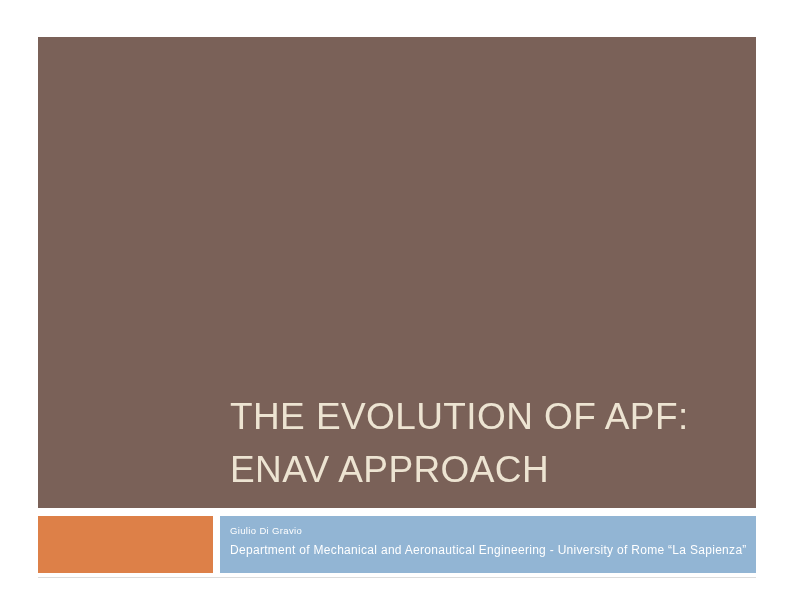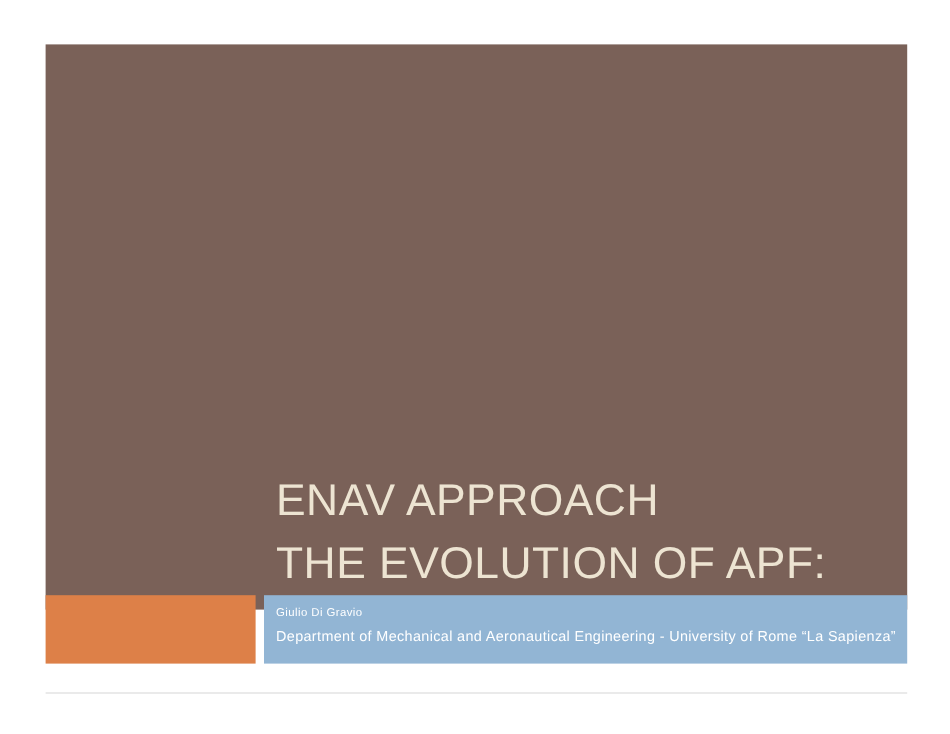--- a/index.html
+++ b/index.html
@@ -50,21 +50,21 @@
     font-weight: 400;
     letter-spacing: 0.4px;
     line-height: 53px;
     white-space: nowrap;
   }
 
   
   #accent-row {
     position: absolute;
     left: 38px;
-    top: 496px;
+    top: 516px;
     width: 718px;
     height: 57px;
   }
 
   #orange-block {
     position: absolute;
     left: 0;
     top: 0;
     width: 175px;
     height: 57px;
@@ -120,22 +120,22 @@
     background: #dcdcdc;
   }
 </style>
 </head>
 <body>
 
 <div id="slide">
 
   <div id="title-panel">
     <div id="title-block">
+      <span class="title-line">THE EVOLUTION OF APF:</span>
       <span class="title-line">ENAV APPROACH</span>
-      <span class="title-line">THE EVOLUTION OF APF:</span>
     </div>
   </div>
 
   <div id="accent-row">
     <div id="orange-block"></div>
     <div id="subtitle-panel">
       <div id="subtitle-inner">
         <span class="sub-author">Giulio Di Gravio</span>
         <span class="sub-affiliation">Department of Mechanical and Aeronautical Engineering - University of Rome “La Sapienza”</span>
       </div>

